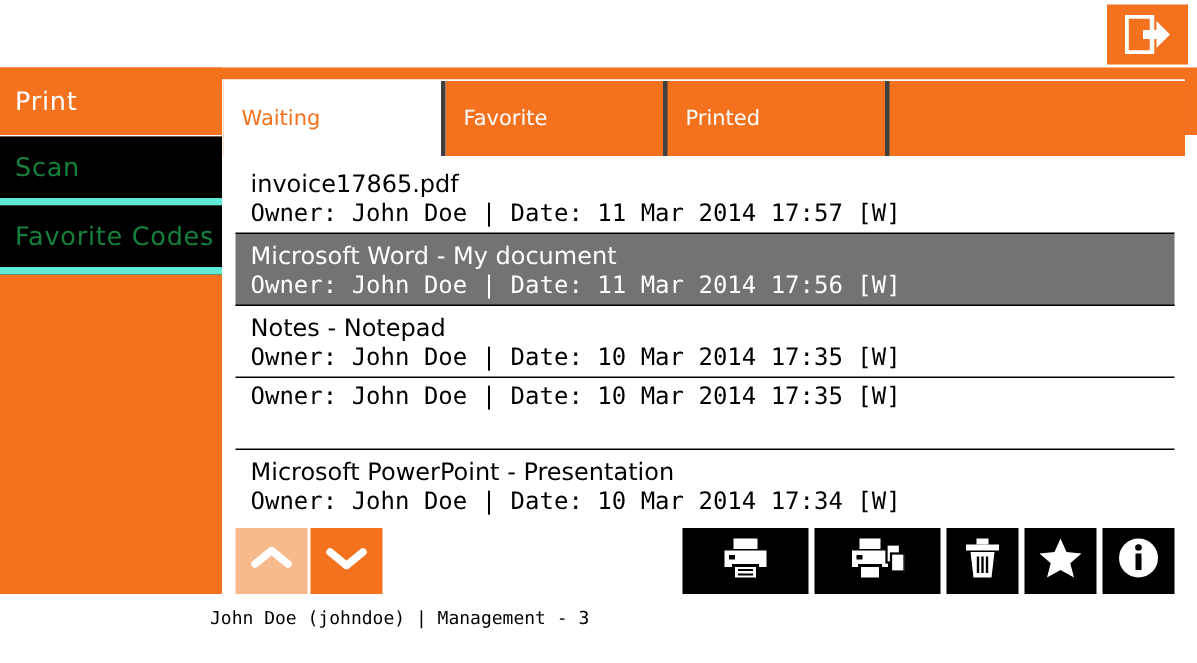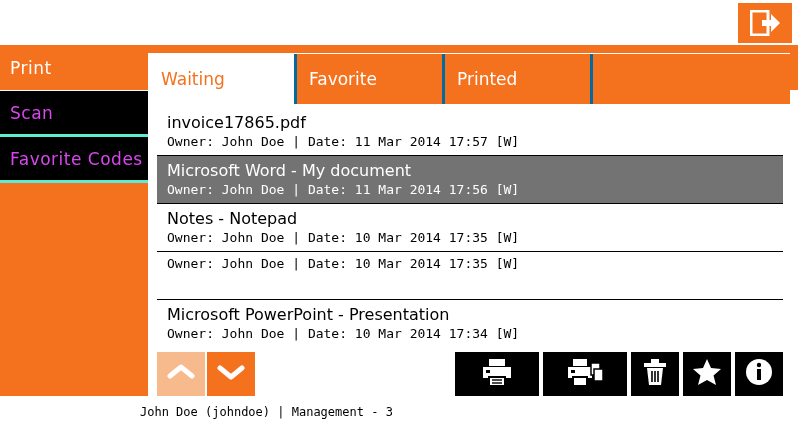--- a/index.html
+++ b/index.html
@@ -58,22 +58,22 @@
     letter-spacing: 0.5px;
     cursor: pointer;
   }
   .nav-item.selected {
     background: #f4711e;
     color: #ffffff;
     border-bottom: 1px solid #ffffff;
   }
   .nav-item.dark {
     background: #000000;
-    color: #d946ef;
-    border-bottom: 3px solid #5eead4;
+    color: #15803d;
+    border-bottom: 5px solid #5eead4;
   }
 
   
   .panel {
     position: absolute;
     left: 148px; top: 8px;
     width: 642px; height: 352px;
     background: #ffffff;
     border: 1px solid #ffffff;
   }
@@ -85,24 +85,24 @@
     width: 642px; height: 50px;
     background: #f4711e;
     display: flex;
   }
   .tab {
     width: 148px;
     height: 50px;
     display: flex;
     align-items: center;
     padding-left: 12px;
-    font-size: 17px;
+    font-size: 14px;
     color: #ffffff;
     cursor: pointer;
-    border-right: 3px solid #0369a1;
+    border-right: 3px solid #404040;
   }
   .tab.active {
     background: #ffffff;
     color: #f4711e;
   }
 
   
   .joblist {
     position: absolute;
     left: 0; top: 50px;
@@ -120,21 +120,21 @@
   }
   .job:last-child { border-bottom: none; }
   .job .title {
     font-size: 16px;
     color: #000000;
     line-height: 22px;
     white-space: nowrap;
   }
   .job .meta {
     font-family: "DejaVu Sans Mono", monospace;
-    font-size: 13px;
+    font-size: 16px;
     color: #000000;
     line-height: 16px;
     white-space: nowrap;
   }
   .job.selected {
     background: #737373;
     border-bottom: 1px solid #000000;
   }
   .job.selected .title,
   .job.selected .meta { color: #ffffff; }

